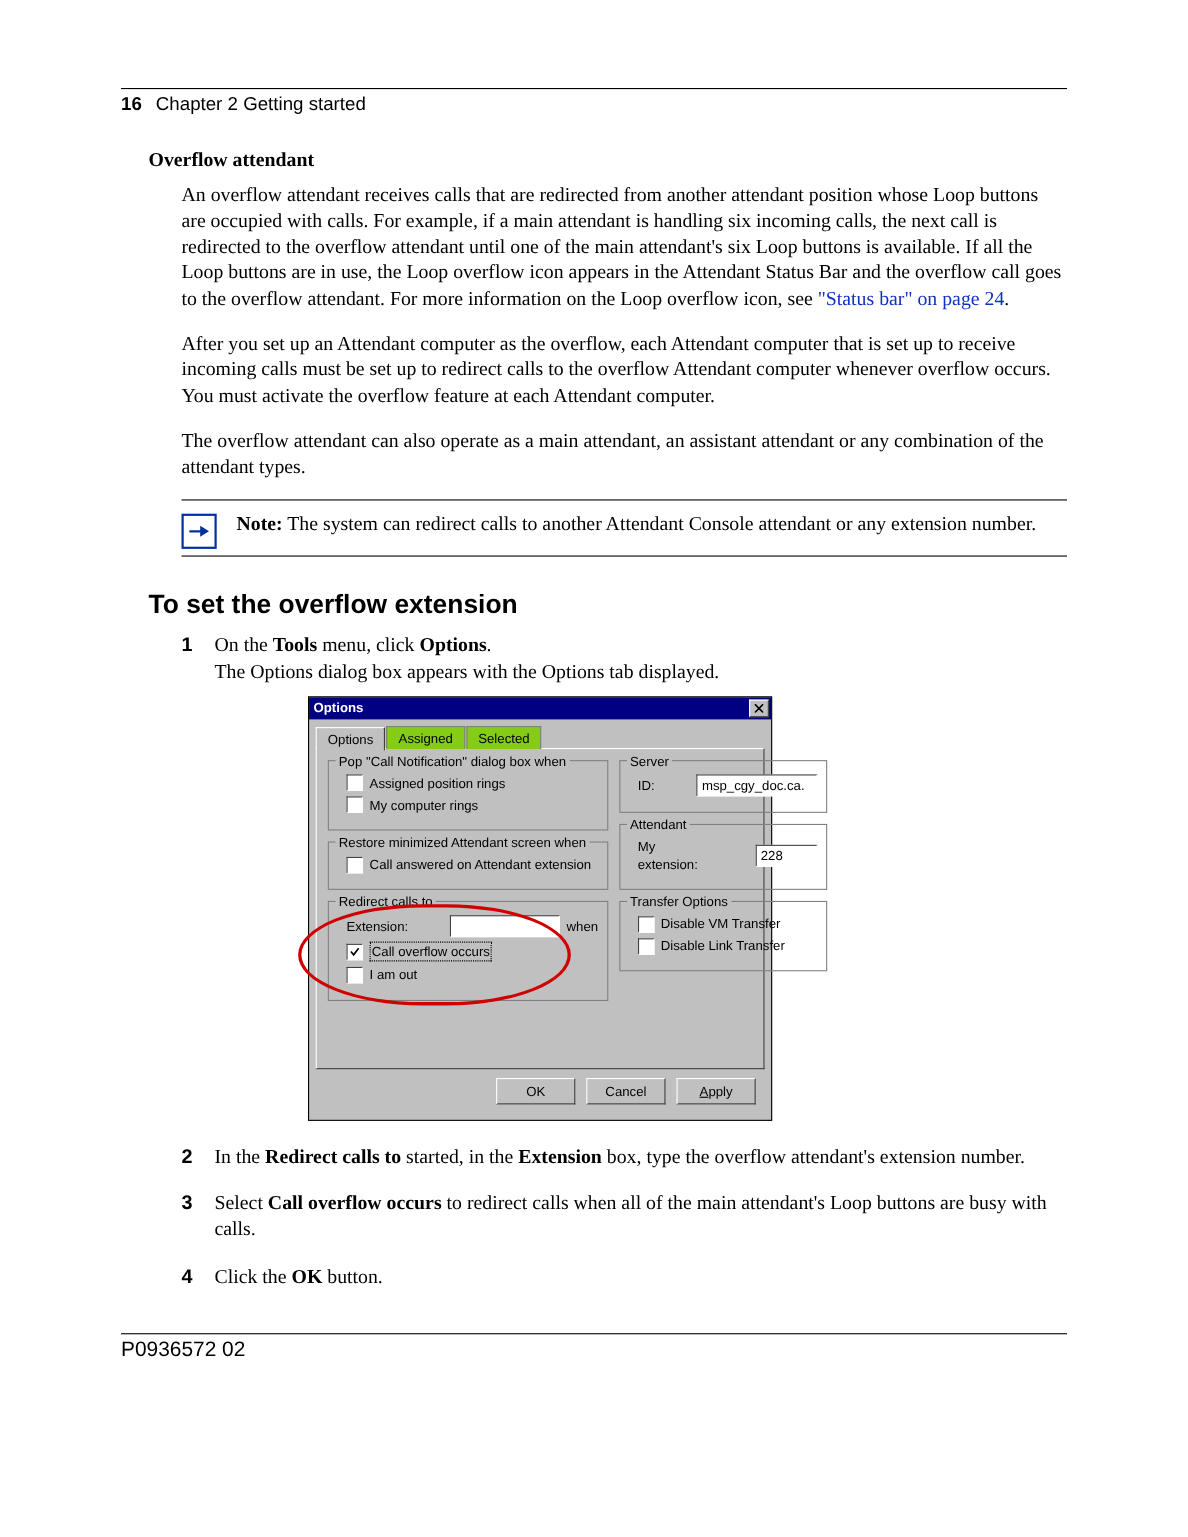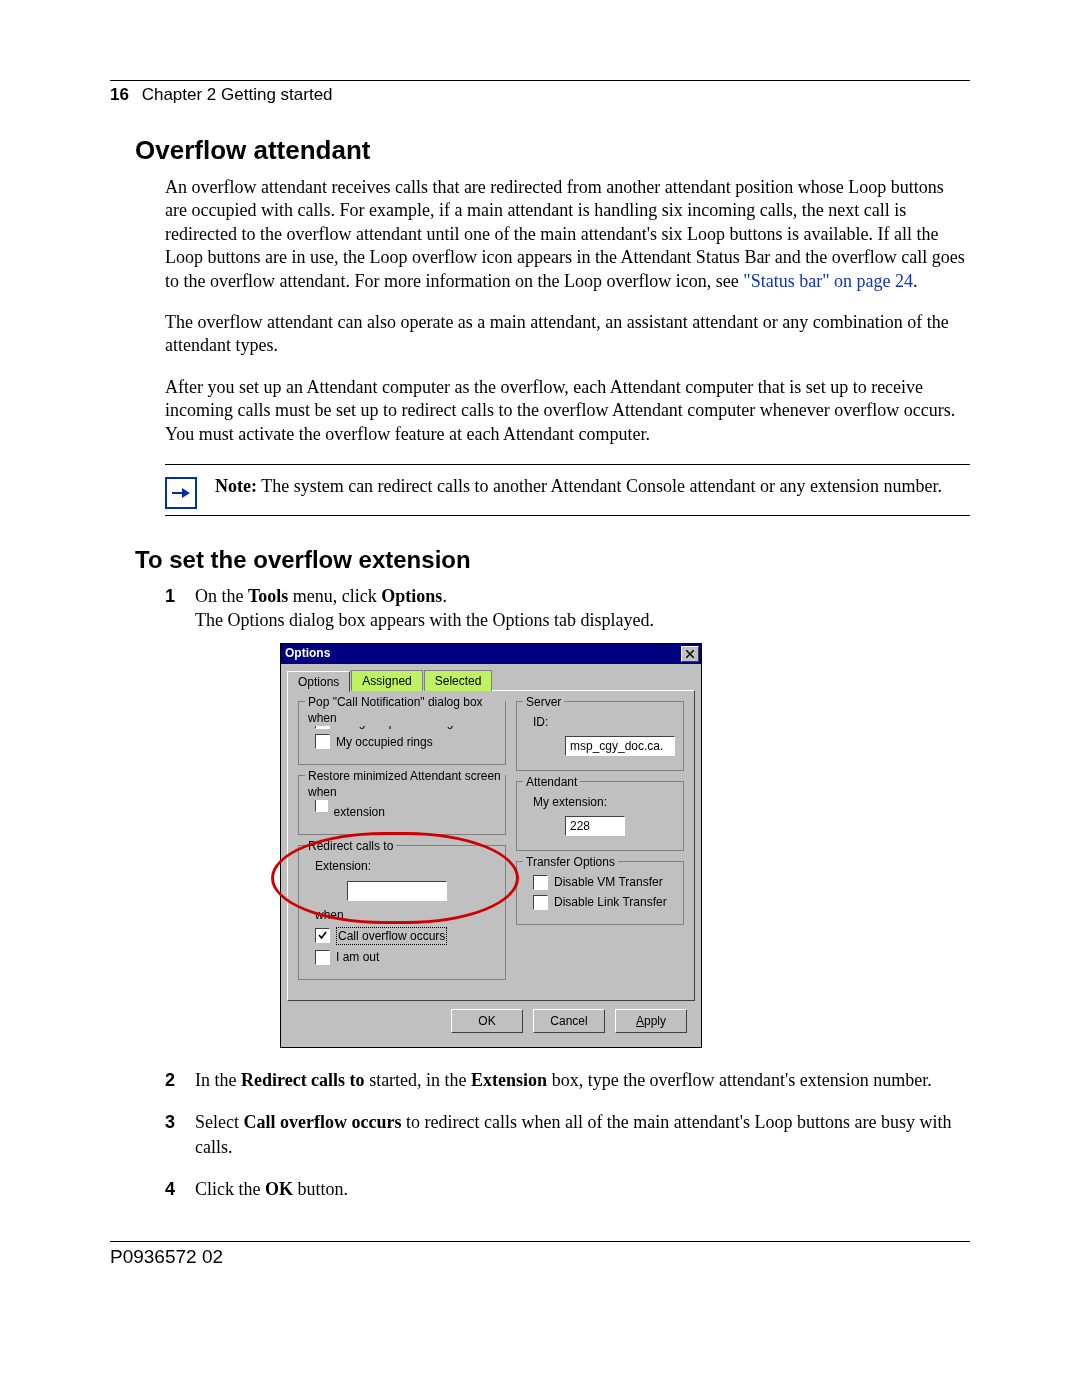--- a/index.html
+++ b/index.html
@@ -10,21 +10,21 @@
     font-size: 18px;
     color: #000;
     width: 1080px;
   }
   .page {
     padding: 80px 110px 60px 110px;
   }
   .top-rule { border-top: 1px solid #000; margin-bottom: 4px; }
   .header-line { font-family: Helvetica, Arial, sans-serif; font-size: 17px; margin-bottom: 30px; }
   .header-line .pnum { font-weight: bold; margin-right: 8px; }
-  h1.sec { font-family: Liberation Sans, sans-serif; font-size: 26px; font-weight: bold; margin: 30px 0 8px 25px; }
+  h1.sec { font-family: Liberation Serif, serif; font-size: 18px; font-weight: bold; margin: 30px 0 8px 25px; }
   h2.sec { font-family: Helvetica, Arial, sans-serif; font-size: 24px; font-weight: bold; margin: 30px 0 8px 25px; }
   p.body { margin: 10px 0 18px 55px; line-height: 1.3; }
   a.link { color: #1030c0; text-decoration: none; }
   .note-block { margin: 0 0 0 55px; border-top: 1px solid #000; border-bottom: 1px solid #000; padding: 6px 0; display: flex; align-items: flex-start; }
   .note-icon { width: 28px; height: 28px; border: 2px solid #0030a0; display:flex; align-items:center; justify-content:center; margin: 6px 18px 0 0; flex: 0 0 28px; }
   .note-icon svg { width: 18px; height: 12px; }
   .note-text { flex: 1; padding: 4px 0; line-height: 1.3; }
   ol.steps { list-style: none; padding: 0; margin: 8px 0 0 55px; }
   ol.steps > li { margin: 10px 0 18px 0; padding-left: 30px; position: relative; line-height: 1.35; }
   ol.steps > li .num { position: absolute; left: 0; top: 0; font-family: Helvetica, Arial, sans-serif; font-weight: bold; }
@@ -34,55 +34,55 @@
 
   
   .dialog-wrap { margin: 10px 0 20px 85px; }
   .win { font-family: Tahoma, "MS Sans Serif", Arial, sans-serif; font-size: 12px; color:#000; width: 420px; border: 1px solid #000; background:#c0c0c0; position: relative; }
   .titlebar { background:#000080; color:#fff; display:flex; align-items:center; height:20px; padding: 0 2px 0 4px; }
   .titlebar .ttl { flex:1; font-weight:bold; font-size:12px; }
   .titlebar .xbtn { width:16px; height:14px; background:#c0c0c0; border:1px solid #fff; border-right-color:#404040; border-bottom-color:#404040; display:flex; align-items:center; justify-content:center; }
   .titlebar .xbtn svg { width:8px; height:8px; }
   .client { padding: 6px; position: relative; }
   .tabs { display:flex; margin-bottom:-1px; }
-  .tab { padding:2px 10px; border:1px solid #808080; border-bottom:none; background:#bef264; margin-right:1px; font-size:12px; }
+  .tab { padding:2px 10px; border:1px solid #808080; border-bottom:none; background:#84cc16; margin-right:1px; font-size:12px; }
   .tab.active { background:#c0c0c0; border-color:#fff #404040 #c0c0c0 #fff; position:relative; top:1px; }
   .tabpanel { border:1px solid #fff; border-right-color:#404040; border-bottom-color:#404040; padding:10px; background:#c0c0c0; min-height:270px; }
   .row2 { display:flex; gap:10px; }
   .col { flex:1; }
   .group { border:1px solid #808080; padding:8px 8px 10px 8px; margin-bottom:10px; position:relative; }
   .group .legend { position:absolute; top:-8px; left:6px; background:#c0c0c0; padding:0 3px; font-size:12px; }
   .chk { display:flex; align-items:center; margin:4px 0 4px 8px; font-size:12px; }
   .chk .box { width:13px; height:13px; background:#fff; border:1px solid #404040; border-right-color:#fff; border-bottom-color:#fff; margin-right:6px; display:flex; align-items:center; justify-content:center; }
   .chk .box svg { width:9px; height:9px; display:none; }
   .chk.checked .box svg { display:block; }
   .chk.focus .lbl { border:1px dotted #000; padding:0 1px; }
   .fld { background:#fff; border:1px solid #404040; border-right-color:#fff; border-bottom-color:#fff; height:18px; padding:0 4px; font-size:12px; display:inline-flex; align-items:center;margin-left:32px; }
-  .lblpair { display:flex; align-items:flex-start; gap:6px; margin:4px 0 4px 8px;flex-direction:column; }
+  .lblpair { display:flex; align-items:center; gap:6px; margin:4px 0 4px 8px; }
   .btnrow { display:flex; justify-content:flex-end; gap:10px; padding:8px; }
   .wbtn { min-width:70px; height:22px; background:#c0c0c0; border:1px solid #fff; border-right-color:#404040; border-bottom-color:#404040; display:flex; align-items:center; justify-content:center; font-size:12px; }
   .wbtn .ul { text-decoration: underline; }
   .redring { position:absolute; border:3px solid #d00000; border-radius:50%/55%; pointer-events:none; }
 </style>
 </head>
 <body>
 
 <div class="page">
   <div class="top-rule"></div>
   <div class="header-line">
     <span class="pnum">16</span>
     <span>Chapter 2  Getting started</span>
   </div>
 
   <h1 class="sec">Overflow attendant</h1>
   <p class="body">
     <span>An overflow attendant receives calls that are redirected from another attendant position whose Loop buttons are occupied with calls. For example, if a main attendant is handling six incoming calls, the next call is redirected to the overflow attendant until one of the main attendant's six Loop buttons is available. If all the Loop buttons are in use, the Loop overflow icon appears in the Attendant Status Bar and the overflow call goes to the overflow attendant. For more information on the Loop overflow icon, see </span><a class="link">"Status bar" on page 24</a><span>.</span>
   </p>
+  <p class="body">After you set up an Attendant computer as the overflow, each Attendant computer that is set up to receive incoming calls must be set up to redirect calls to the overflow Attendant computer whenever overflow occurs. You must activate the overflow feature at each Attendant computer.</p>
   <p class="body">The overflow attendant can also operate as a main attendant, an assistant attendant or any combination of the attendant types.</p>
-  <p class="body">After you set up an Attendant computer as the overflow, each Attendant computer that is set up to receive incoming calls must be set up to redirect calls to the overflow Attendant computer whenever overflow occurs. You must activate the overflow feature at each Attendant computer.</p>
 
   <div class="note-block">
     <div class="note-icon">
       <svg viewBox="0 0 18 12">
           <path d="M0 5 H10 V1 L18 6 L10 11 V7 H0 Z" fill="#0030a0"></path>
         </svg>
     </div>
     <div class="note-text">
       <b>Note:</b><span> The system can redirect calls to another Attendant Console attendant or any extension number.</span>
     </div>
@@ -116,21 +116,21 @@
               <div class="row2">
                 <div class="col" style="flex:1.25">
                   <div class="group">
                     <span class="legend">Pop "Call Notification" dialog box when</span>
                     <div class="chk">
                         <span class="box"></span>
                         <span class="lbl">Assigned position rings</span>
                       </div>
                     <div class="chk">
                         <span class="box"></span>
-                        <span class="lbl">My occupied rings</span>
+                        <span class="lbl">My computer rings</span>
                       </div>
                   </div>
                   <div class="group">
                     <span class="legend">Restore minimized Attendant screen when</span>
                     <div class="chk">
                         <span class="box"></span>
                         <span class="lbl">Call answered on Attendant extension</span>
                       </div>
                   </div>
                   <div class="group" style="position:relative">

